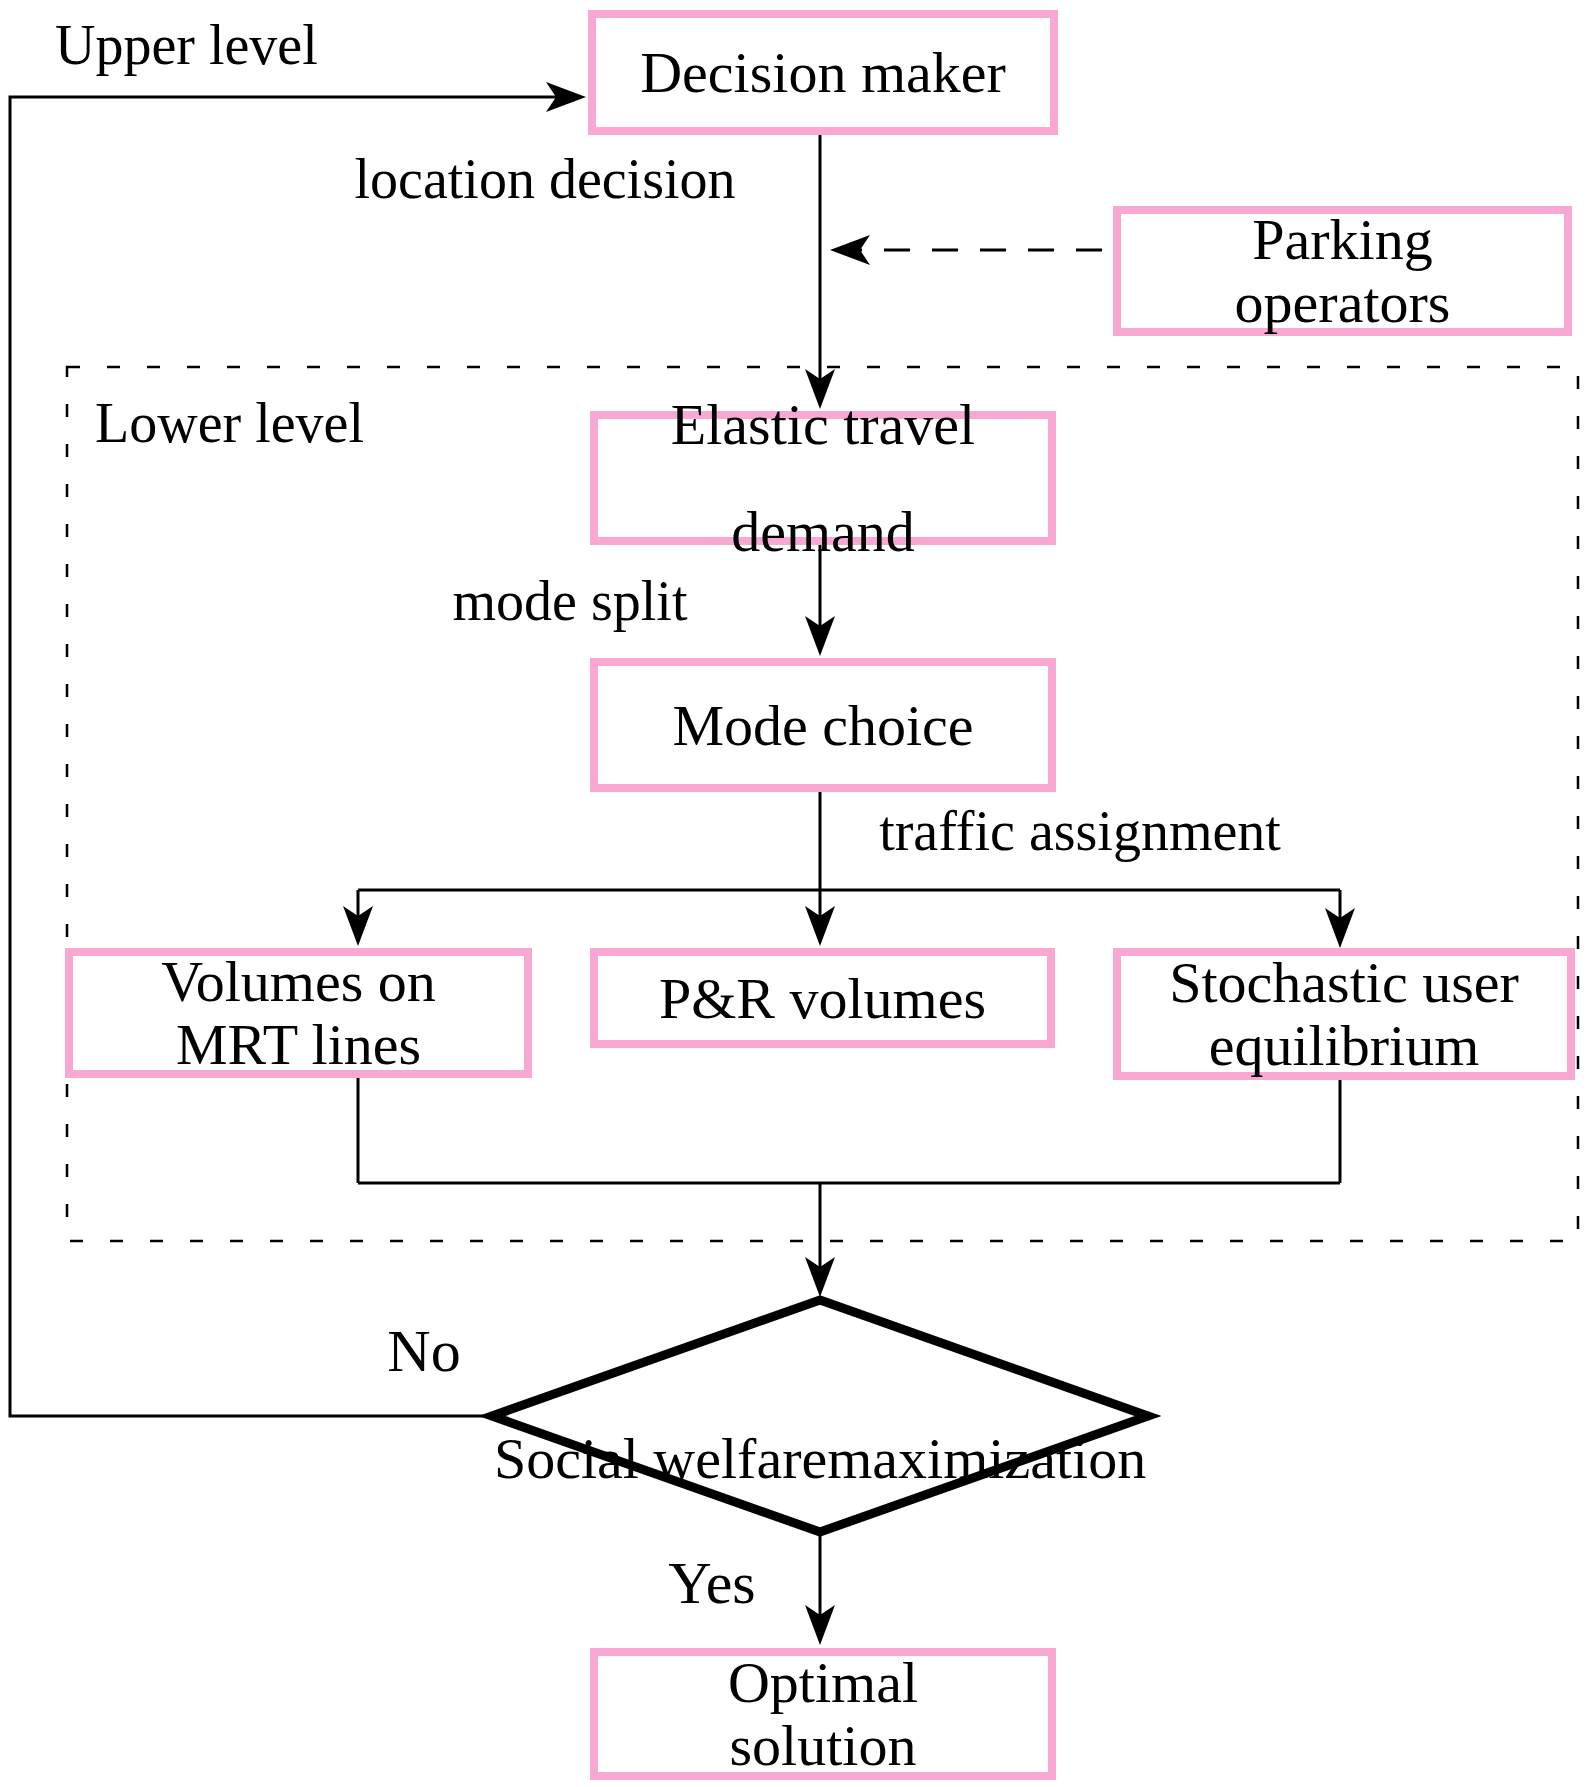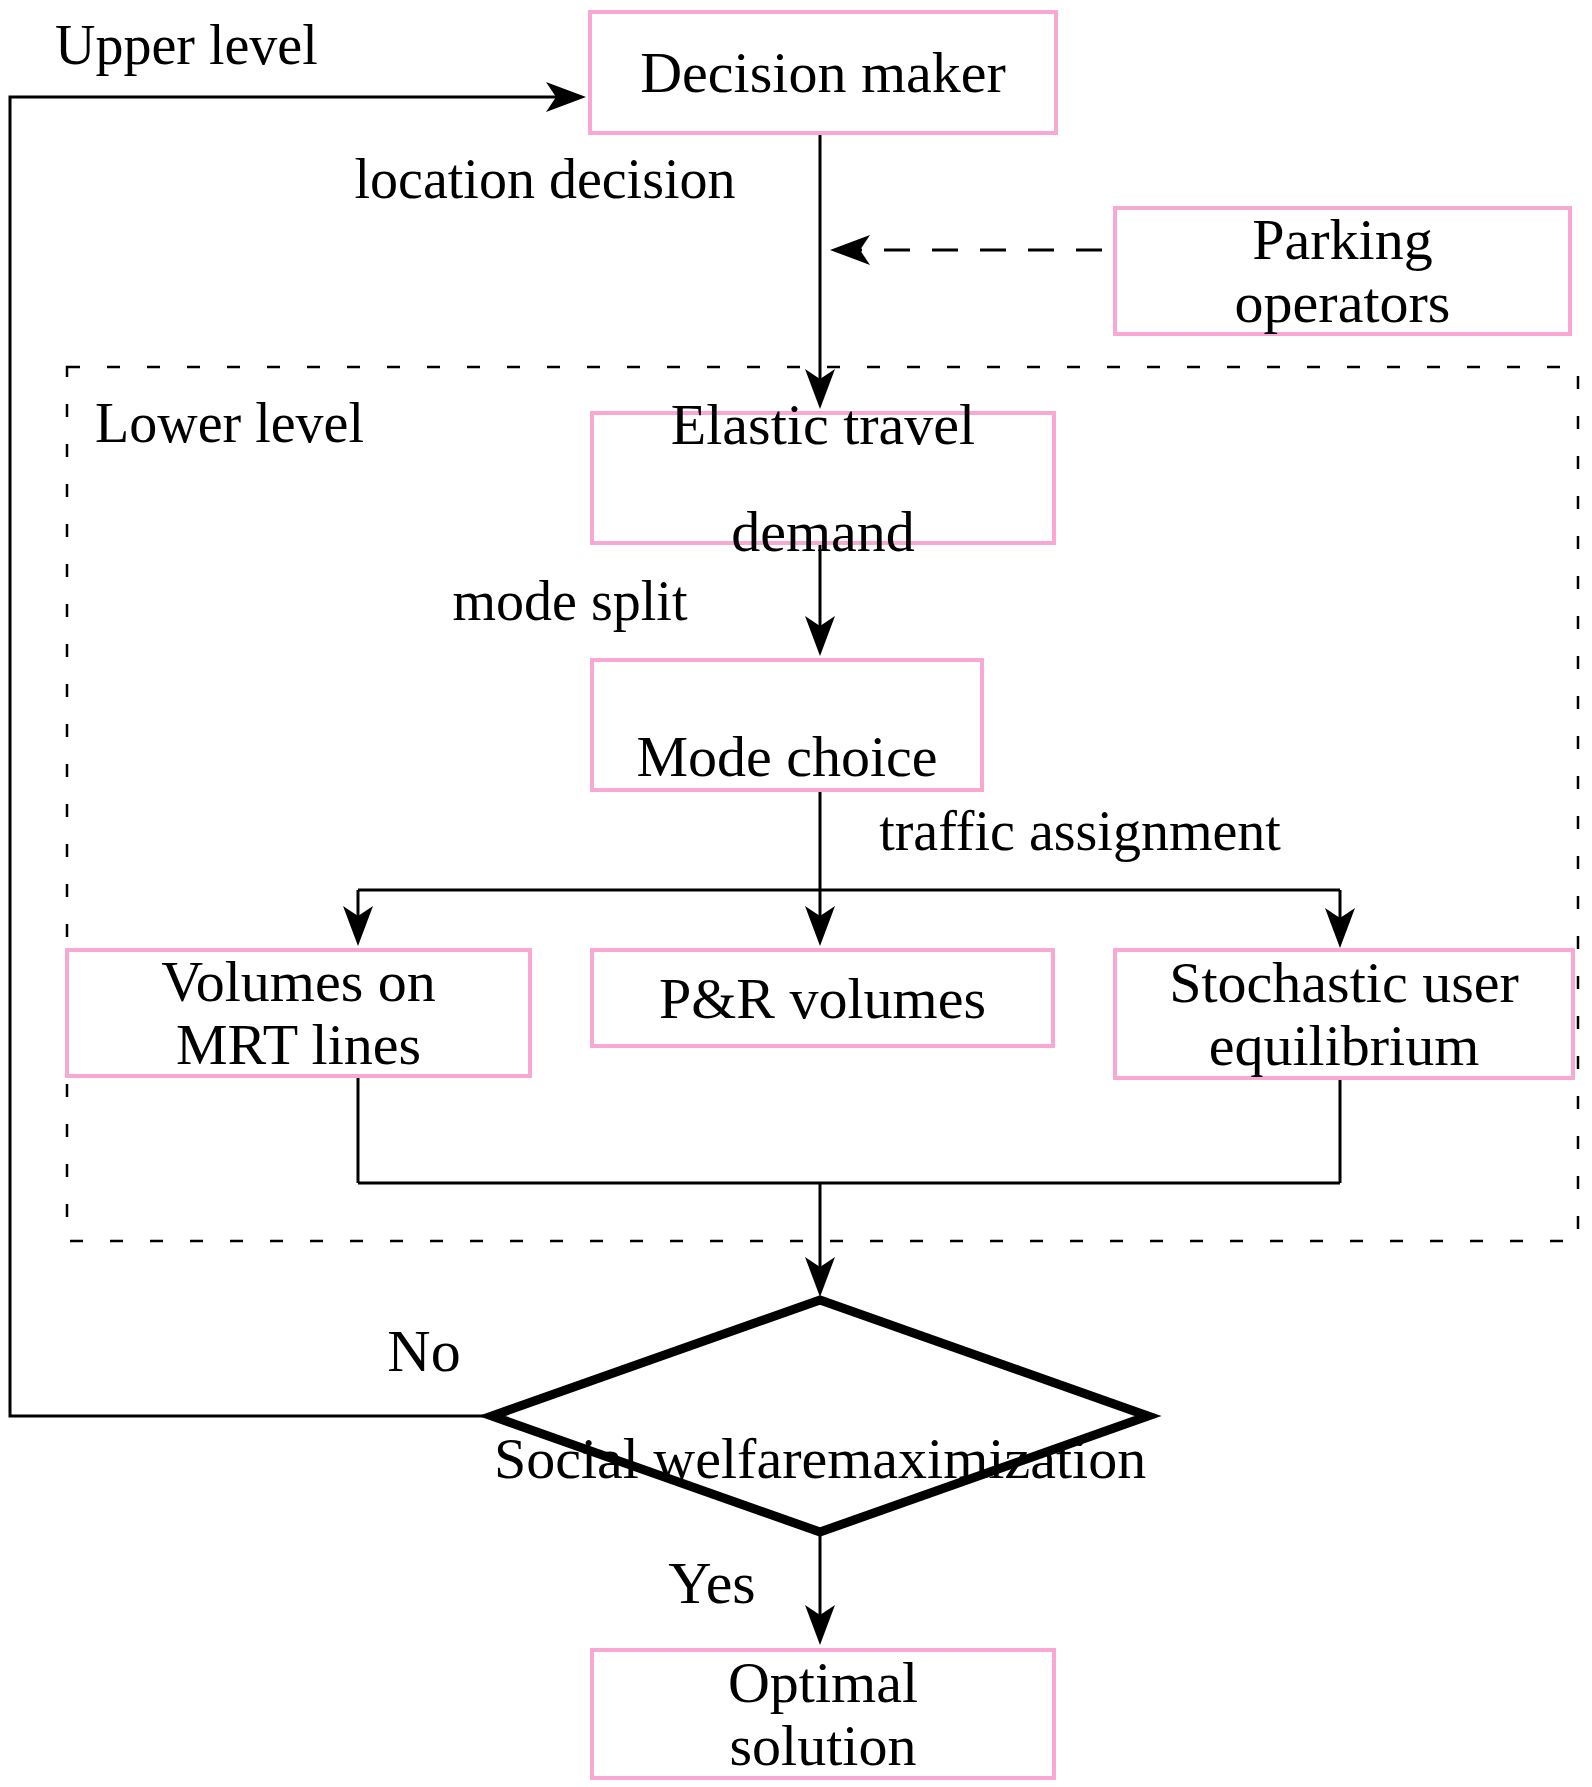--- a/index.html
+++ b/index.html
@@ -8,21 +8,21 @@
     width:1592px;height:1787px;
     background:#ffffff;
     font-family:"Liberation Serif","DejaVu Serif",serif;
     color:#000;
     overflow:hidden;
   }
   #wires{position:absolute;left:0;top:0;width:1592px;height:1787px;}
   .node{
     position:absolute;
     box-sizing:border-box;
-    border:4px solid #f9a8d4;
+    border:8px solid #f9a8d4;
     background:#ffffff;
     display:flex;
     flex-direction:column;
     align-items:center;
     justify-content:center;
     text-align:center;
     font-size:58px;
     line-height:63px;
     white-space:nowrap;
   }
@@ -98,21 +98,21 @@
   <div class="node" style="left:1113px;top:193px;width:459px;height:130px;margin-top:13px;">
     <span>Parking</span>
     <span>operators</span>
   </div>
 
   <div class="node" style="left:590px;top:411px;width:466px;height:134px;gap:44px;">
     <span>Elastic travel</span>
     <span>demand</span>
   </div>
 
-  <div class="node" style="left:590px;top:658px;width:394px;height:134px;justify-content:flex-end;">
+  <div class="node" style="left:590px;top:658px;width:466px;height:134px;">
     <span>Mode choice</span>
     <span></span>
   </div>
 
   <div class="node" style="left:65px;top:948px;width:467px;height:130px;">
     <span>Volumes on</span>
     <span>MRT lines</span>
   </div>
 
   <div class="node" style="left:590px;top:948px;width:465px;height:100px;align-items:center;">

